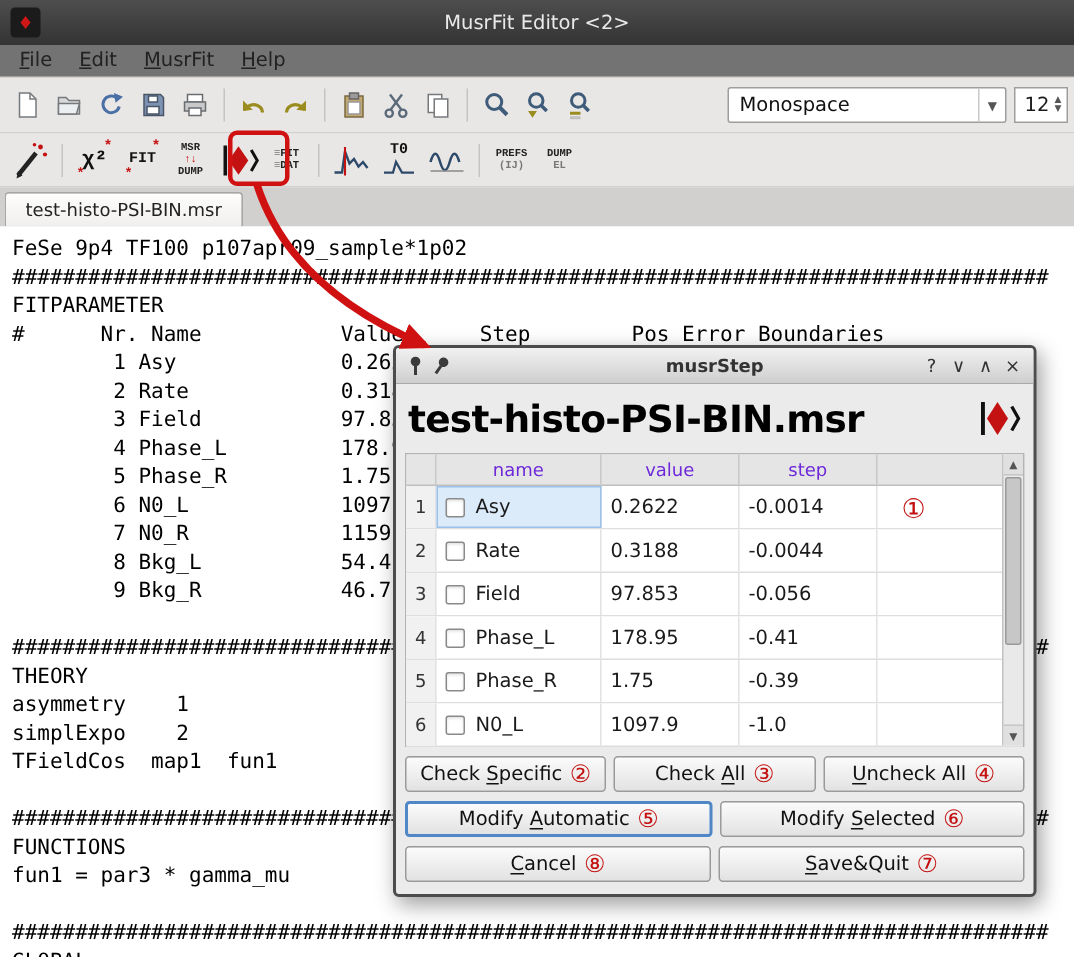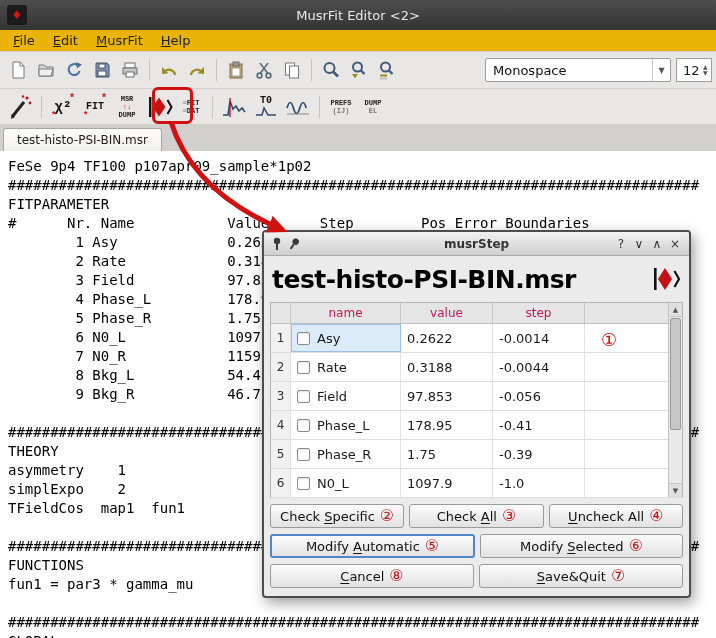--- a/index.html
+++ b/index.html
@@ -7,21 +7,21 @@
   body { position:relative; overflow:hidden; background:#fff;
          font-family:"DejaVu Sans","Liberation Sans",sans-serif; font-size:13px; color:#1a1a1a; }
 
   
   .titlebar { position:absolute; top:0; left:0; width:716px; height:30px;
               background:linear-gradient(#4e4e4e,#333); display:flex; align-items:center; }
   .win-icon { width:20px; height:20px; margin-left:7px; background:#1b1b1b; border-radius:3px;
               display:flex; align-items:center; justify-content:center; color:#cf1717; font-size:12px; z-index:2;}
   .win-title { position:absolute; left:0; right:0; text-align:center; color:#e9e9e9; font-size:13px; }
 
-  .menubar { position:absolute; top:30px; left:0; width:716px; height:22px; background:#eab308;
+  .menubar { position:absolute; top:30px; left:0; width:716px; height:22px; background:#737373;
              border-bottom:1px solid #d2d0ce; display:flex; align-items:center; padding:0 4px; }
   .menu-item { padding:2px 9px; font-size:13px; color:#222; }
 
   .toolbar { position:absolute; left:0; width:716px; background:#e9e7e5; display:flex;
              align-items:center; padding:0 4px; border-bottom:1px solid #d2d0ce; }
   .tb1 { top:52px; height:37px; }
   .tb2 { top:89px; height:36px; }
   .tbtn { width:28px; height:28px; border-radius:3px; display:flex; align-items:center;
           justify-content:center; flex:none; }
   .tbtn2 { width:32px; height:30px; border-radius:3px; display:flex; flex-direction:column;
@@ -67,21 +67,21 @@
   .dlg-title { position:absolute; left:0; right:0; text-align:center; font-size:12px; font-weight:bold; color:#333; }
   .pin { width:14px; height:16px; margin-right:3px; z-index:2; }
   .dlg-tb-btns { margin-left:auto; display:flex; gap:2px; z-index:2; }
   .dlg-tb-btns span { width:16px; height:16px; display:flex; align-items:center; justify-content:center;
                       font-size:12px; color:#333; }
   .dlg-heading { display:flex; align-items:center; height:44px; padding:2px 8px 0; }
   .dlg-heading h1 { flex:1; font-size:25px; font-weight:bold; color:#000; letter-spacing:-0.5px;
                     white-space:nowrap; overflow:hidden; }
 
   .ptable { position:relative; margin:2px 6px 0; height:196px; background:#fff; border:1px solid #b4b4b4; }
-  .thead { display:flex; height:21px; background:#e5e5e5; border-bottom:1px solid #bfbfbf; font-size:12px; color:#be185d; }
+  .thead { display:flex; height:21px; background:#e5e5e5; border-bottom:1px solid #bfbfbf; font-size:12px; color:#6d28d9; }
   .th { border-right:1px solid #c8c8c8; display:flex; align-items:center; justify-content:center; }
   .c0 { width:20px; flex:none; } .c1 { width:110px; flex:none; } .c2 { width:92px; flex:none; }
   .c3 { width:92px; flex:none; } .c4 { flex:1; border-right:none; }
   .trow { display:flex; height:29px; border-bottom:1px solid #dedede; font-size:13px; background:#fff; }
   .td { border-right:1px solid #e2e2e2; display:flex; align-items:center; padding-left:6px; overflow:hidden; }
   .td.rownum { width:20px; flex:none; background:#f1f1f1; justify-content:center; padding:0; font-size:12px; color:#333; }
   .cb { width:13px; height:13px; background:#fff; border:1px solid #8a8a8a; border-radius:2px;
         margin-right:7px; flex:none; box-shadow:inset 0 1px 2px rgba(0,0,0,.12); }
   .cell-selected { background:#dcebfa; outline:1px solid #9cc1e8; outline-offset:-1px; }
   .vscroll { position:absolute; right:0; top:0; bottom:0; width:14px; background:#e9e9e9; border-left:1px solid #c2c2c2; }

